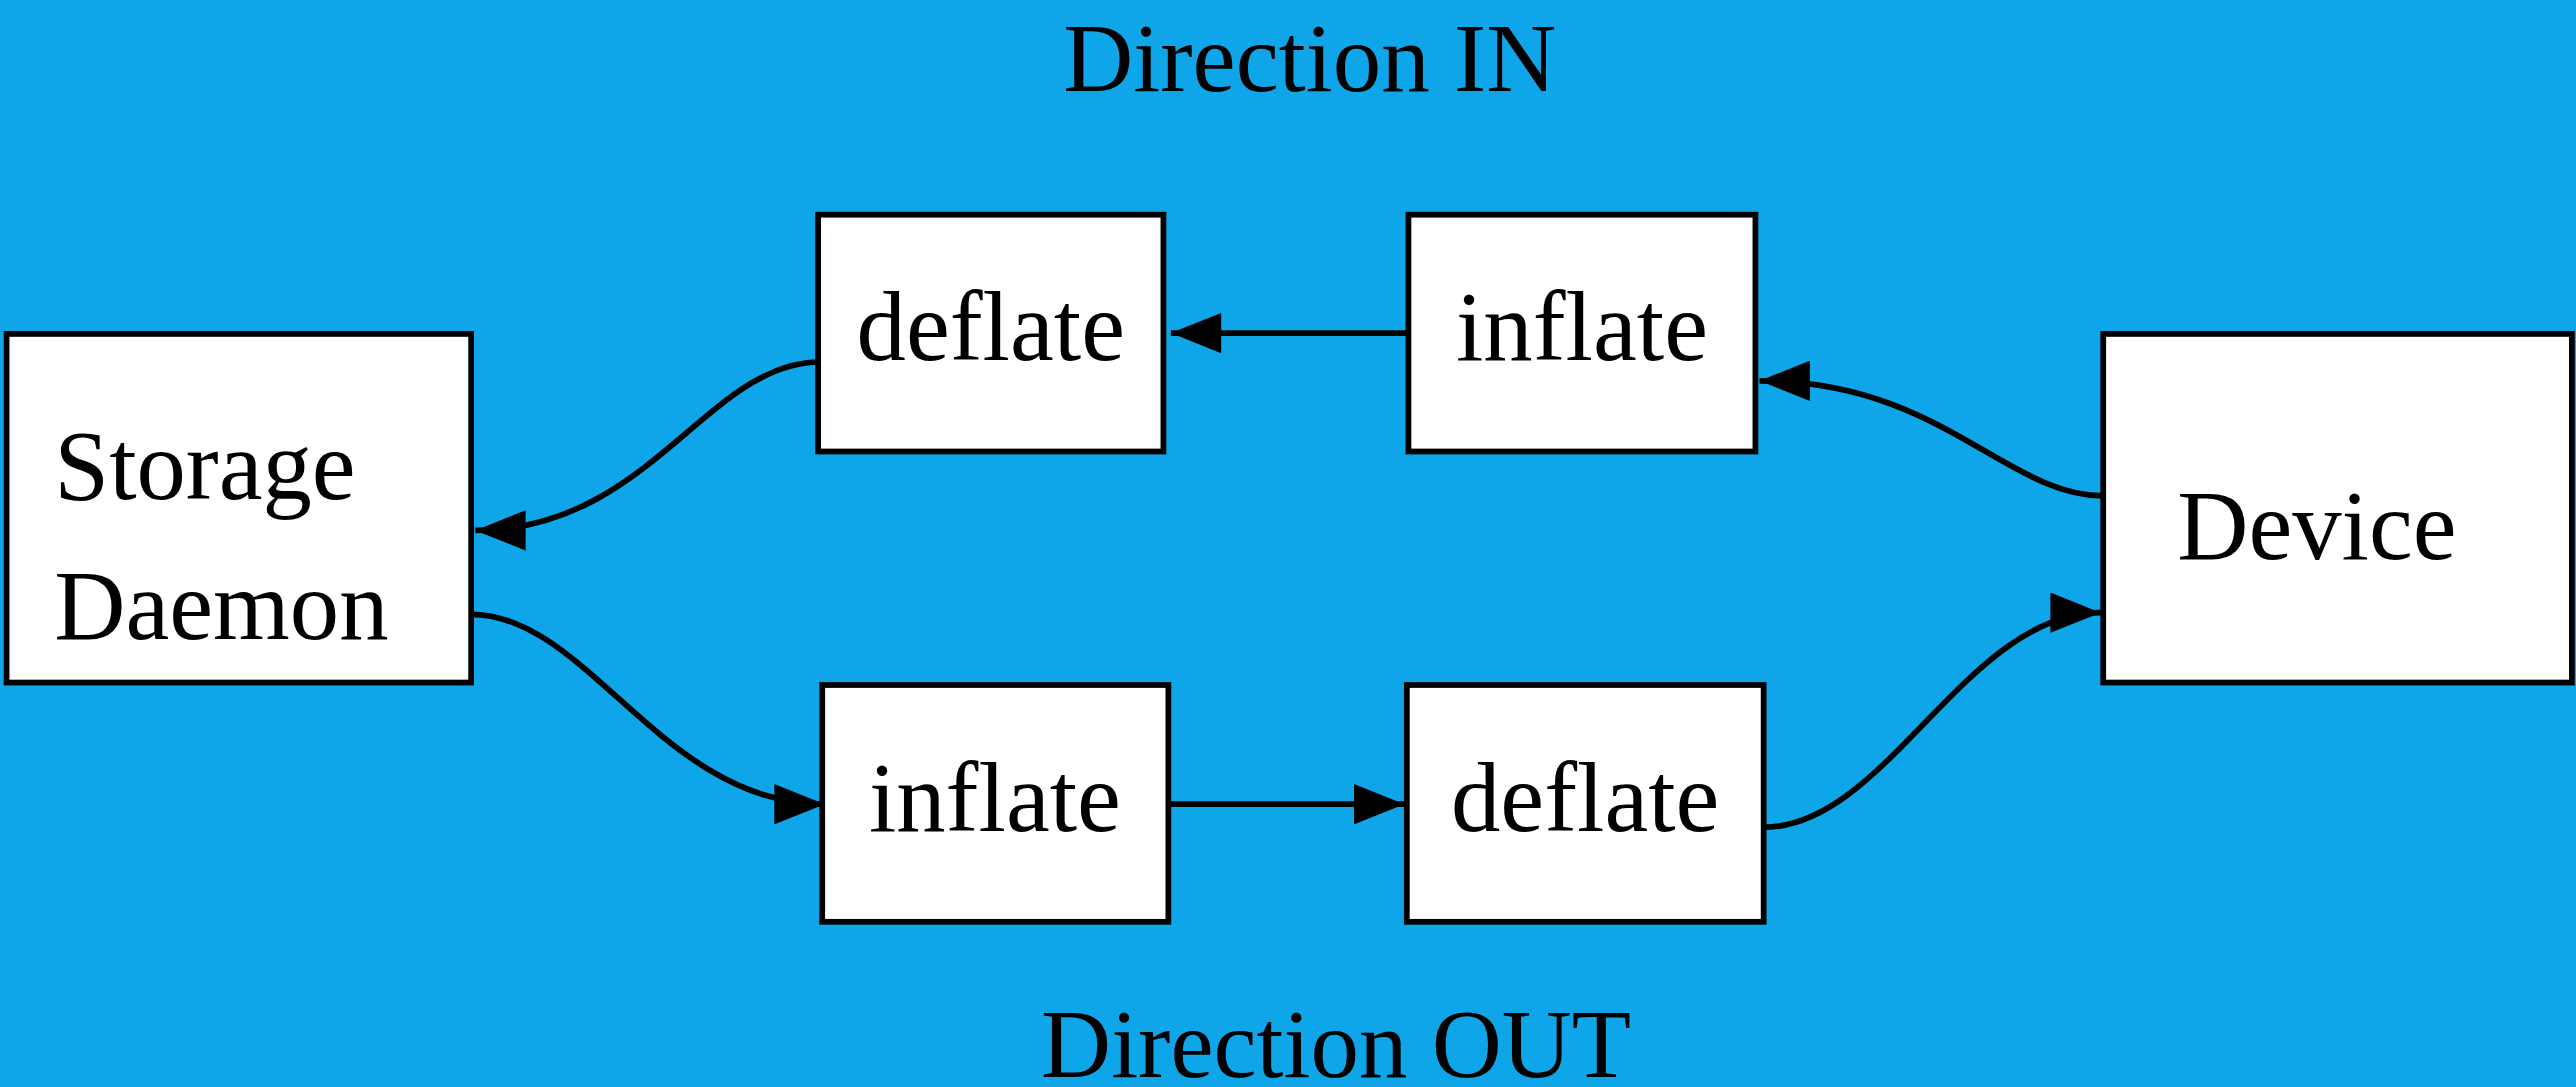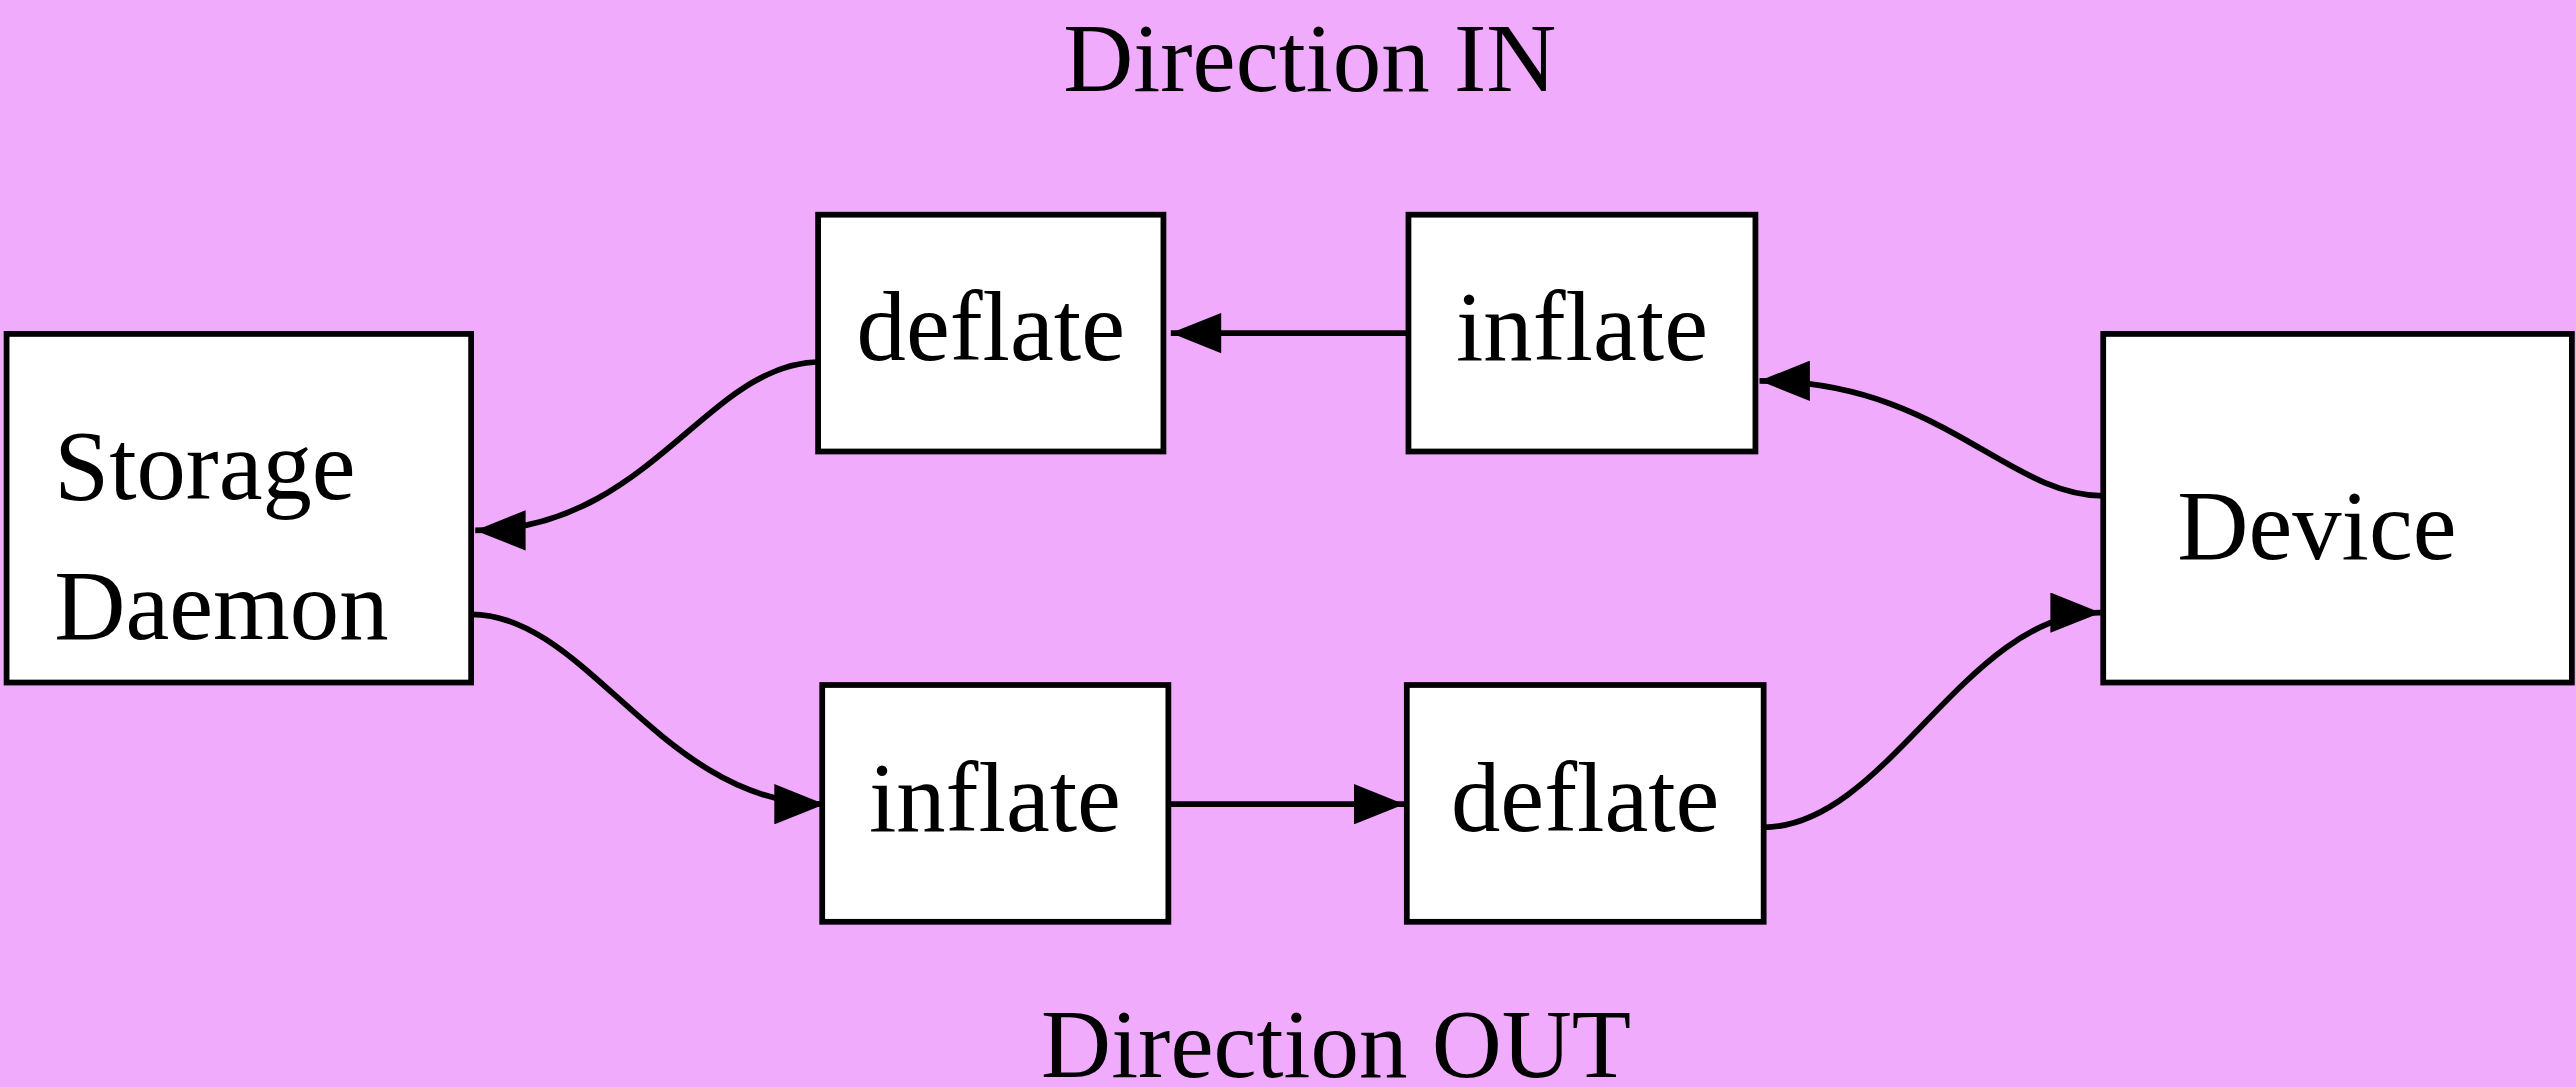--- a/index.html
+++ b/index.html
@@ -3,21 +3,21 @@
 <meta charset="utf-8">
 <style>
   html, body {
     margin: 0;
     padding: 0;
     background: #ffffff;
   }
   .stage {
     width: 2576px;
     height: 1088px;
-    background: #f0abfc;
+    background: #0ea5e9;
     position: relative;
     overflow: hidden;
   }
   svg {
     display: block;
   }
   .box {
     fill: #ffffff;
     stroke: #000000;
     stroke-width: 7;

